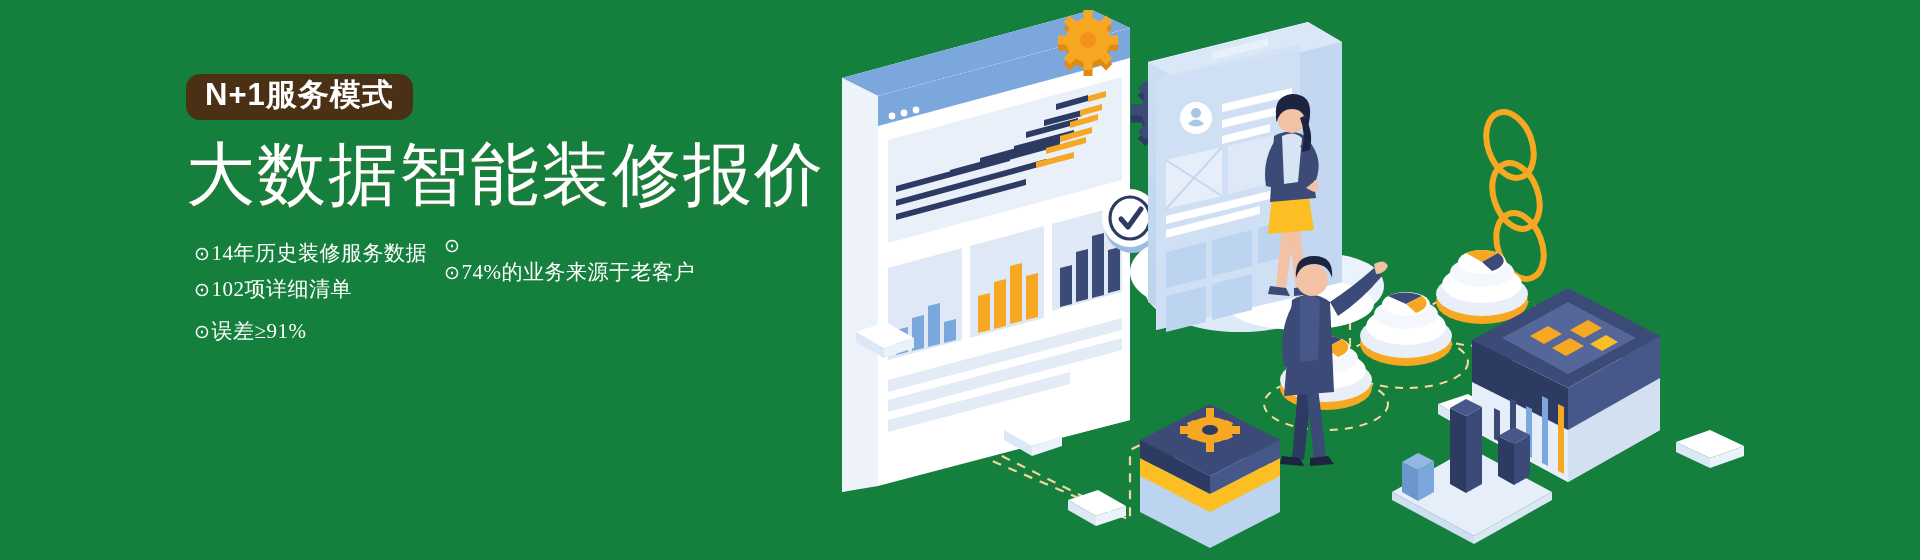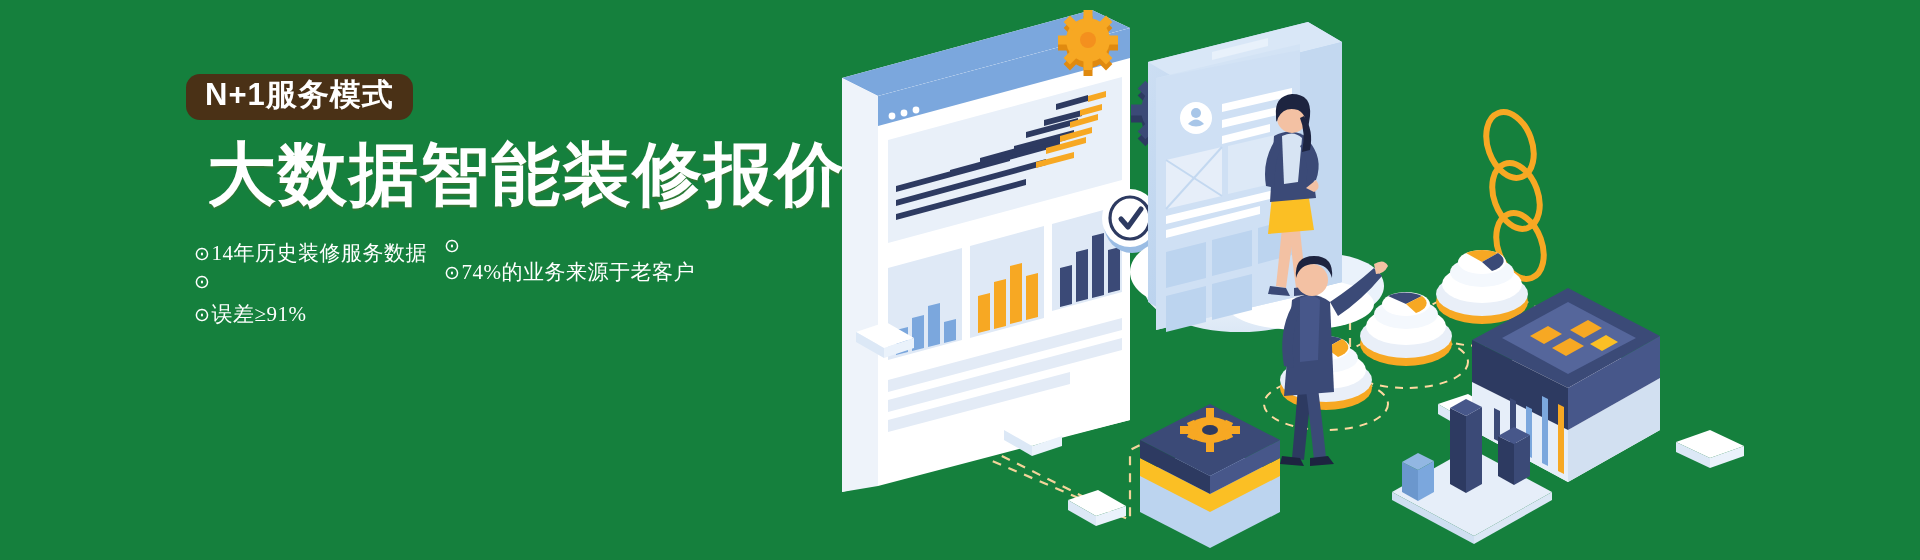--- a/index.html
+++ b/index.html
@@ -27,26 +27,25 @@
     letter-spacing:1px;
     padding:5px 19px 8px 19px;
     border-radius:14px;
     line-height:1.05;
   }
 
   .headline {
     margin-top:18px;
     color:#ffffff;
     font-size:69px;
-    font-weight:bold;
+    font-weight:normal;
     letter-spacing:2px;
     line-height:1.06;
     white-space:nowrap;
     text-shadow:0 2px 0 rgba(160,85,10,.18);
-    text-align:right;
   }
 
   .bullets {
     margin-top:24px;
     position:relative;
     width:530px;
     font-family:"Liberation Serif", serif;
   }
   .bcol { position:absolute; top:0; }
   .bcol.left  { left:8px;  }
@@ -82,20 +81,21 @@
     <div class="headline">大数据智能装修报价</div>
 
     <div class="bullets" style="height:118px;">
       <div class="bcol left">
         <div class="bullet">
           <span class="dot">⊙</span>
           <span>14年历史装修服务数据</span>
         </div>
         <div class="bullet">
           <span class="dot">⊙</span>
+          <span>102项详细清单</span>
         </div>
         <div class="bullet" style="margin-top:6px;">
           <span class="dot">⊙</span>
           <span>误差≥91%</span>
         </div>
       </div>
       <div class="bcol right">
         <div class="bullet">
           <span class="dot">⊙</span>
         </div>

